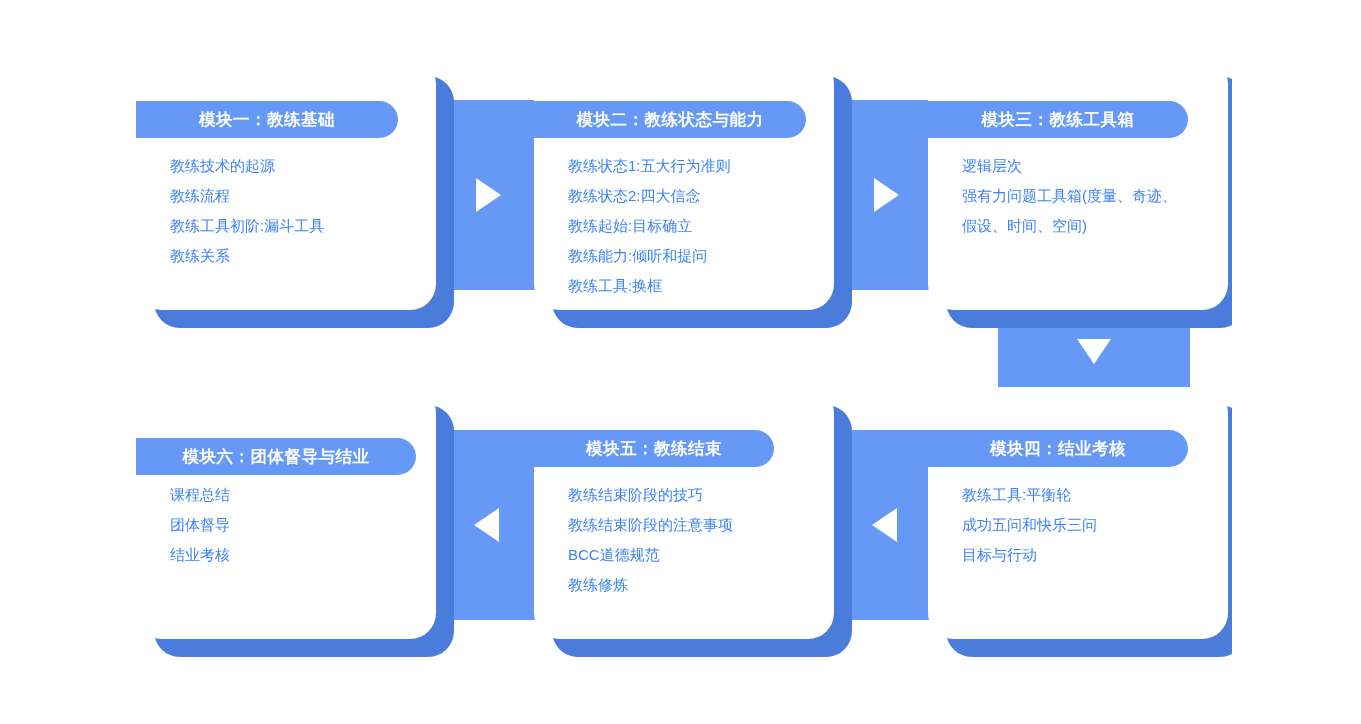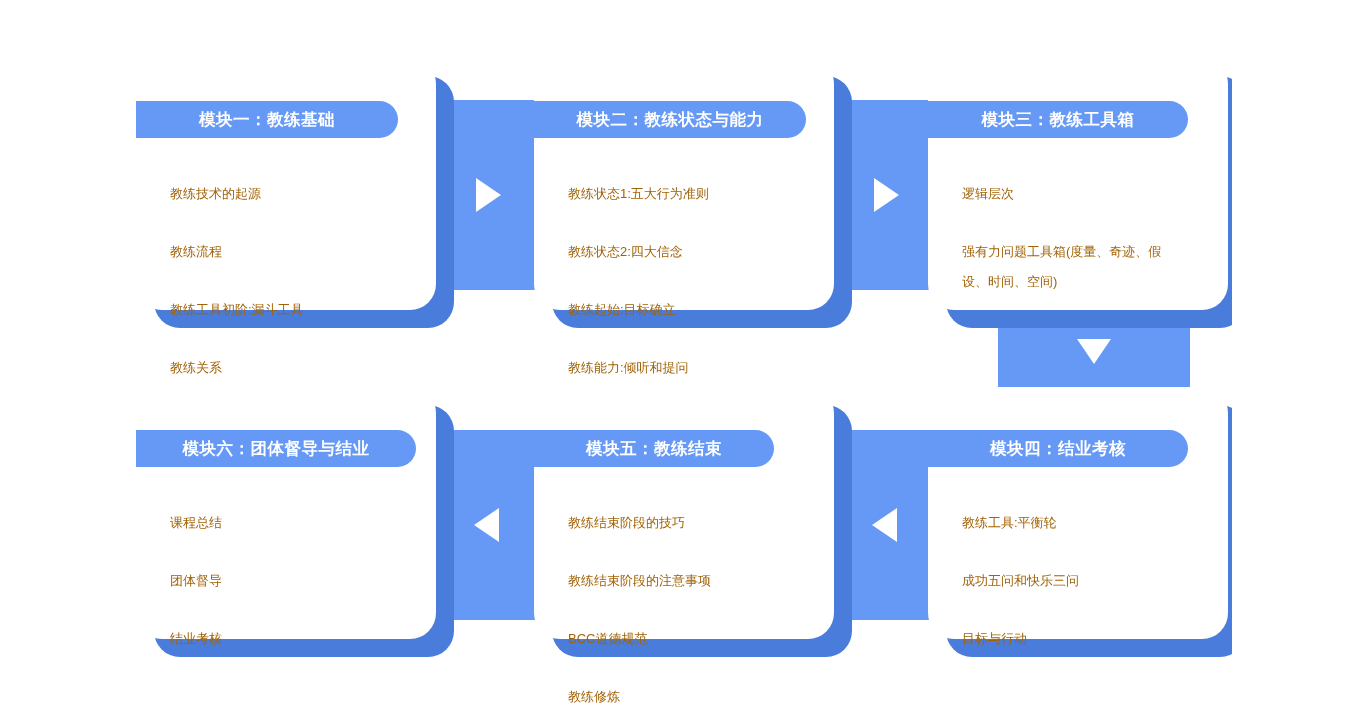--- a/index.html
+++ b/index.html
@@ -93,25 +93,24 @@
     letter-spacing: 0.5px;
   }
   .card-body {
     position: absolute;
     left: 34px;
     top: 93px;
     right: 20px;
     z-index: 3;
   }
   .card-line {
-    color: #a16207;
-    font-size: 13px;
+    color: #3b82f6;
+    font-size: 15px;
     line-height: 30px;
     white-space: nowrap;
-    margin-top: 28px;
   }
   .card-line.wrap {
     white-space: normal;
     width: 216px;
   }
 </style>
 </head>
 <body>
 
 <div id="canvas">
@@ -173,21 +172,21 @@
     </div>
     <div class="card-body">
       <div class="card-line">逻辑层次</div>
       <div class="card-line wrap">强有力问题工具箱(度量、奇迹、假设、时间、空间)</div>
     </div>
   </div>
 
   <div class="module" style="left:136px; top:387px;">
     <div class="card-shadow"></div>
     <div class="card"></div>
-    <div class="card-header" style="width:280px;">
+    <div class="card-header" style="width:280px;margin-top:8px;">
       <span class="card-header-text">模块六：团体督导与结业</span>
     </div>
     <div class="card-body">
       <div class="card-line">课程总结</div>
       <div class="card-line">团体督导</div>
       <div class="card-line">结业考核</div>
     </div>
   </div>
 
   <div class="module" style="left:534px; top:387px;">

